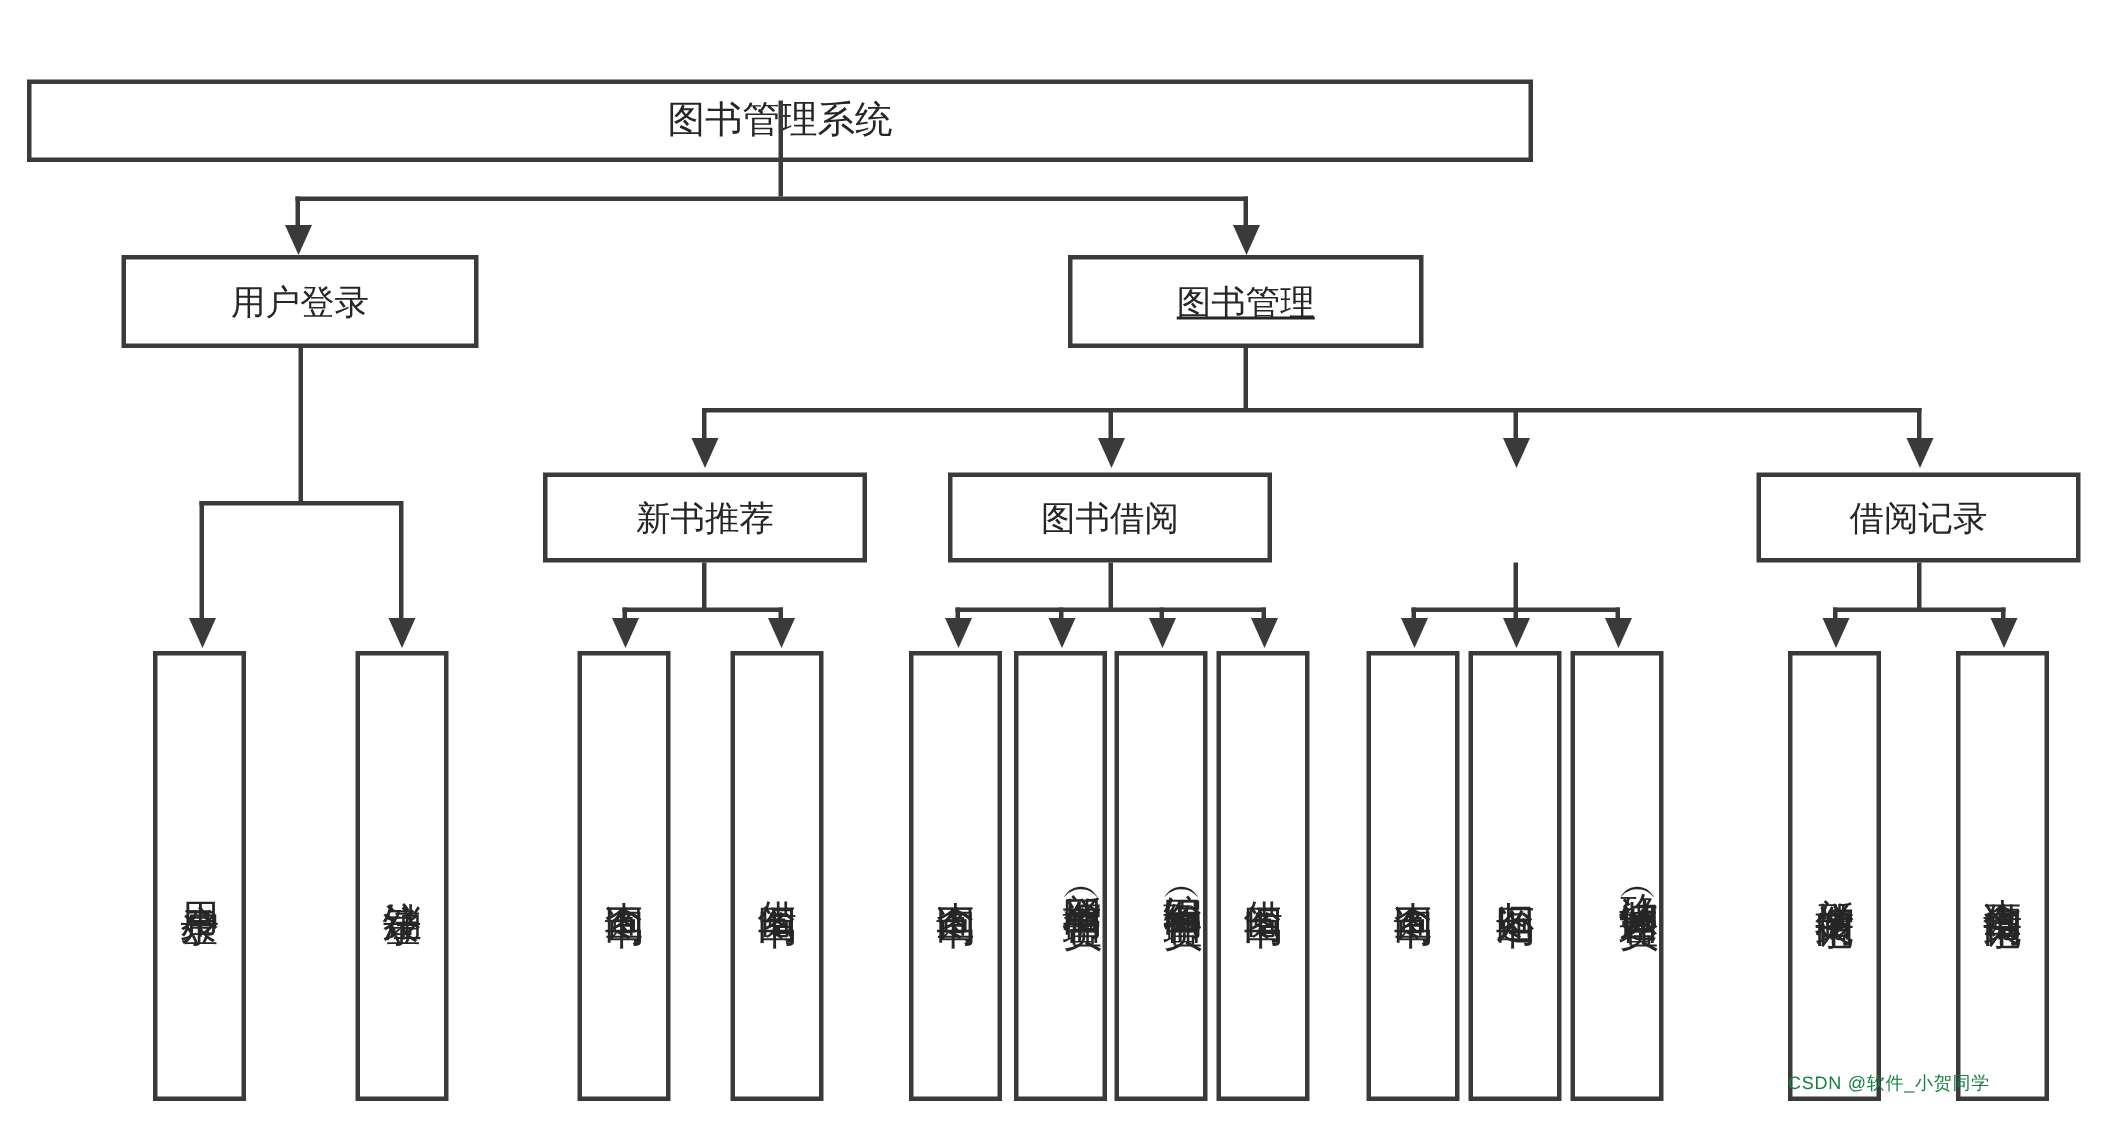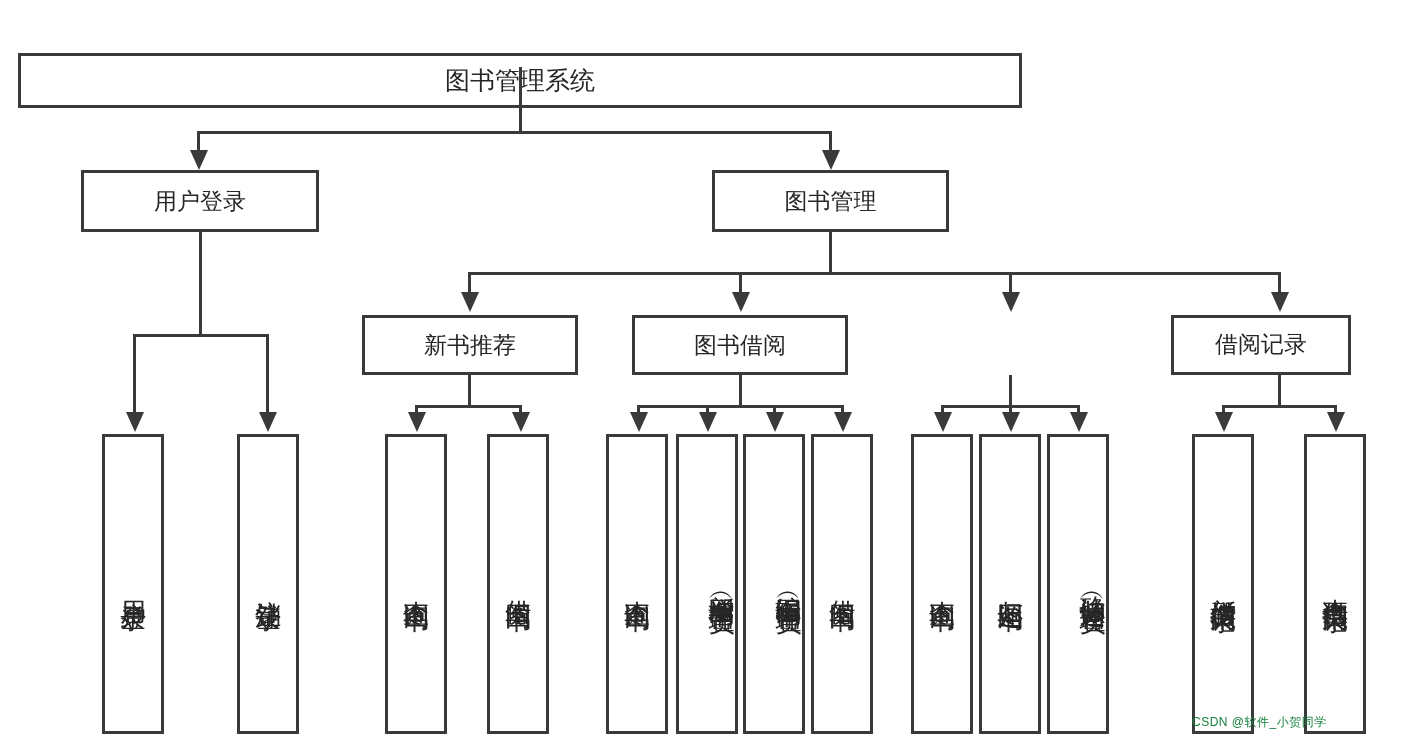--- a/index.html
+++ b/index.html
@@ -101,21 +101,21 @@
   <div class="vline" style="left:197px; top:131px; height:23px;"></div>
   <div class="arrow" style="left:190px; top:150px;"></div>
 
   <div class="vline" style="left:829px; top:131px; height:23px;"></div>
   <div class="arrow" style="left:822px; top:150px;"></div>
 
   <div class="node lvl2" style="left:81px; top:170px; width:238px; height:62px;">
     <span>用户登录</span>
   </div>
 
-  <div class="node lvl2" style="left:712px; top:170px; width:237px; height:62px;">
+  <div class="node lvl2" style="left:712px; top:170px; width:237px; height:62px;text-decoration:underline;">
     <span>图书管理</span>
   </div>
 
   <div class="vline" style="left:199px; top:232px; height:104px;"></div>
   <div class="hline" style="left:133px; top:334px; width:135px;"></div>
   <div class="vline" style="left:133px; top:334px; height:81px;"></div>
   <div class="arrow" style="left:126px; top:412px;"></div>
   <div class="vline" style="left:266px; top:334px; height:81px;"></div>
   <div class="arrow" style="left:259px; top:412px;"></div>
 
@@ -136,21 +136,21 @@
 
   <div class="node lvl3" style="left:632px; top:315px; width:216px; height:60px;">
     <span>图书借阅</span>
   </div>
 
   <div class="node lvl3" style="left:362px; top:315px; width:216px; height:60px;">
     <span>新书推荐</span>
   </div>
 
 
-  <div class="node lvl3" style="left:1171px; top:315px; width:180px; height:60px;font-family:Liberation Serif, serif;">
+  <div class="node lvl3" style="left:1171px; top:315px; width:216px; height:60px;">
     <span>借阅记录</span>
   </div>
 
   <div class="vline" style="left:468px; top:375px; height:32px;"></div>
   <div class="hline" style="left:415px; top:405px; width:107px;"></div>
   <div class="vline" style="left:415px; top:405px; height:10px;"></div>
   <div class="arrow" style="left:408px; top:412px;"></div>
   <div class="vline" style="left:519px; top:405px; height:10px;"></div>
   <div class="arrow" style="left:512px; top:412px;"></div>
 

